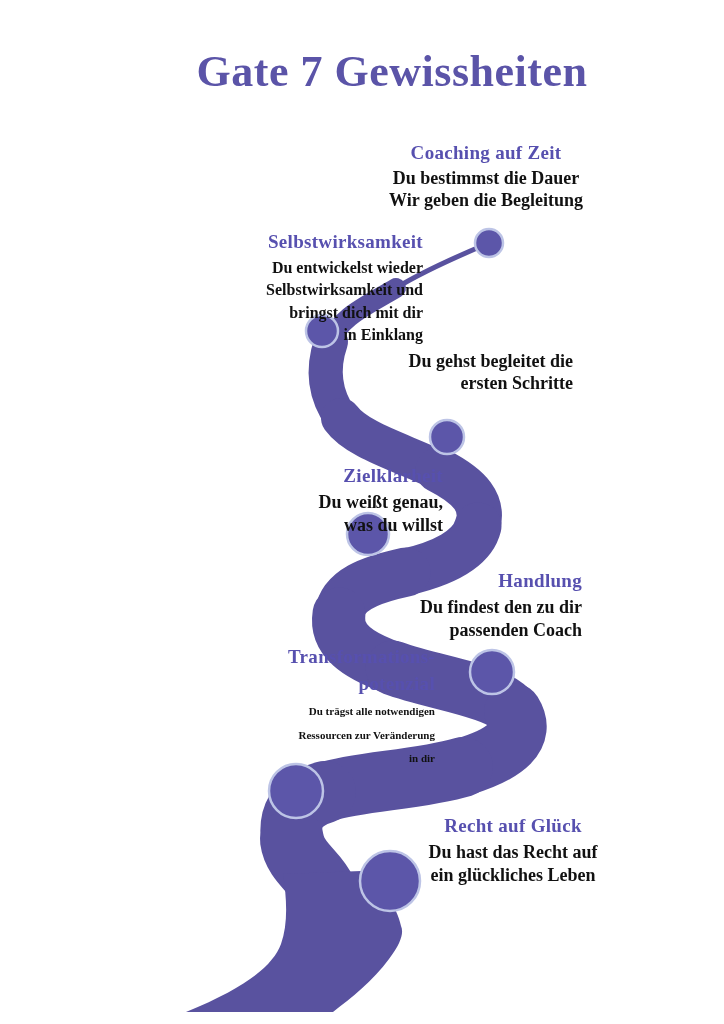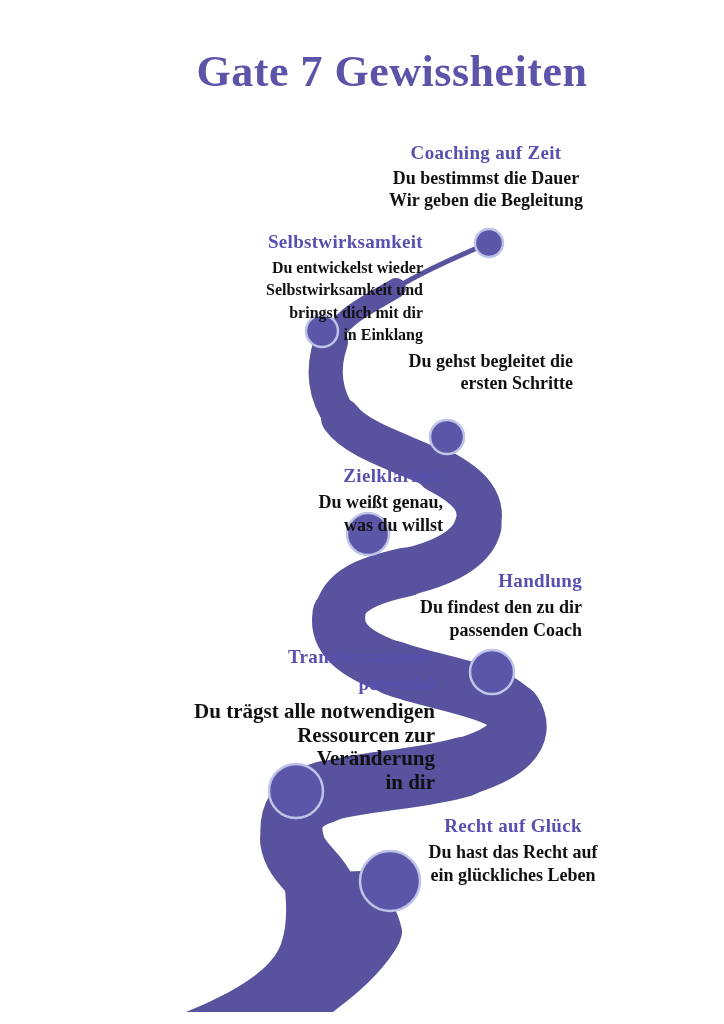--- a/index.html
+++ b/index.html
@@ -26,21 +26,21 @@
   #blk-coaching{top:141px;left:346px;width:280px;text-align:center;}
   #blk-selbst{top:230px;left:172px;width:240px;text-align:right;margin-left:11px;}
   #blk-selbst .line{font-size:16px;line-height:22.4px;}
   #blk-handlung{top:351px;right:151px;width:280px;text-align:right;}
   #blk-ziel{top:464px;left:223px;width:220px;text-align:right;}
   #blk-ziel .line{line-height:22.5px;}
   #blk-matching{top:569px;right:142px;width:260px;text-align:right;}
   #blk-matching .line{line-height:23px;}
   #blk-transform{top:643px;left:175px;width:260px;text-align:right;}
   #blk-transform .h{line-height:27px;}
-  #blk-transform .line{font-size:21px;line-height:23.5px;}
+  #blk-transform .line{font-size:11px;line-height:23.5px;}
   #blk-recht{top:814px;left:408px;width:210px;text-align:center;}
   #blk-recht .line{line-height:23px;}
 </style>
 </head>
 <body>
 
 <div class="canvas">
 
   <svg viewBox="0 0 724 1024" width="724" height="1024">
     <g>

